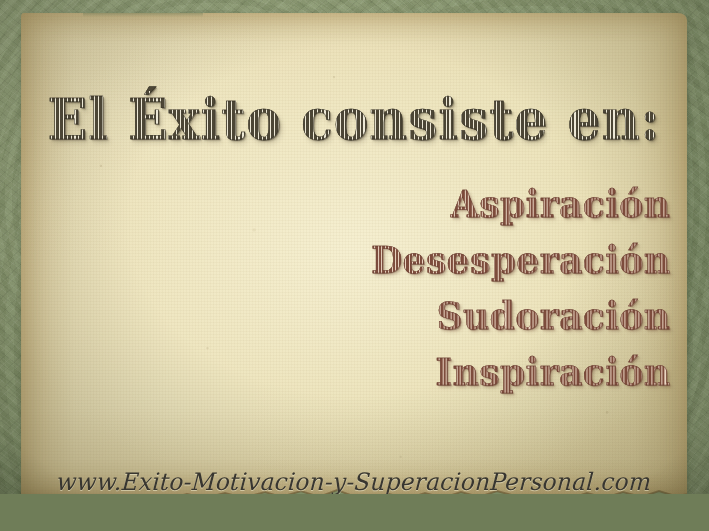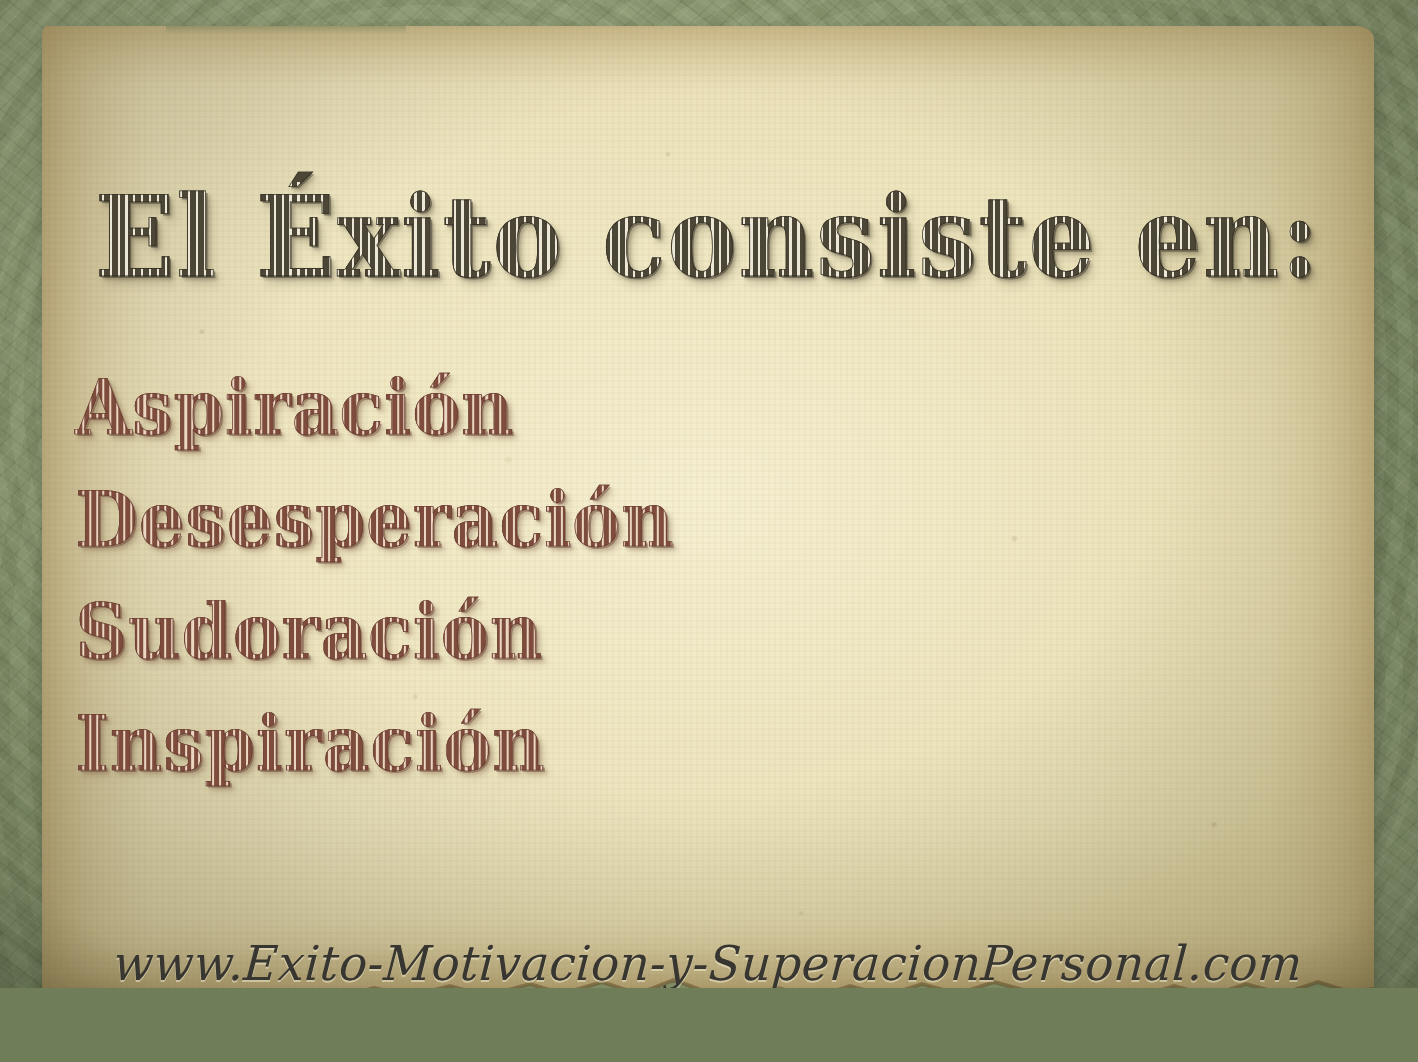--- a/index.html
+++ b/index.html
@@ -197,21 +197,21 @@
     pointer-events: none;
     text-shadow: none;
   }
 
   
   .verses {
     position: absolute;
     left: 0;
     right: 0;
     top: 168px;
-    text-align: left;
+    text-align: right;
   }
   .verse {
     position: relative;
     display: block;
     margin: 0 0 10px 0;
     font-family: "DejaVu Serif", "Liberation Serif", serif;
     font-weight: bold;
     font-size: 38px;
     line-height: 46px;
     letter-spacing: 0.4px;

